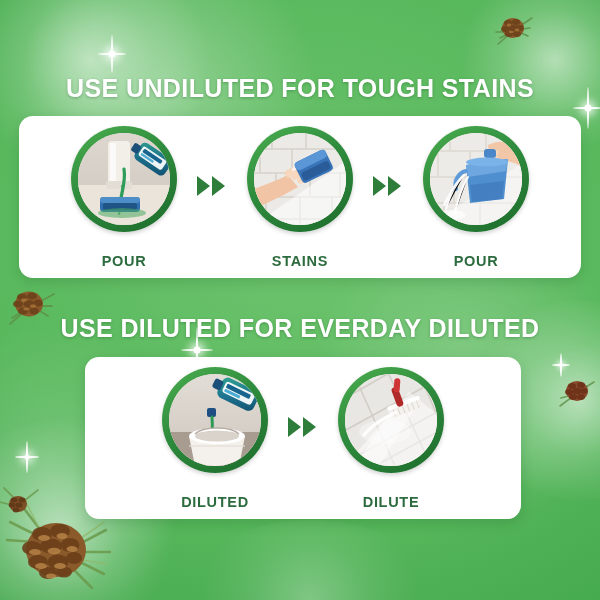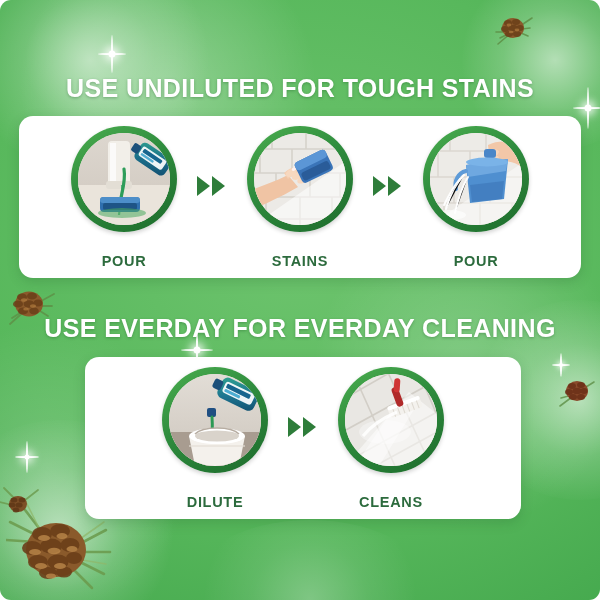--- a/index.html
+++ b/index.html
@@ -14,21 +14,20 @@
   #infographic {
     position: relative;
     width: 600px;
     height: 600px;
     background:
       radial-gradient(circle at 28% 14%, rgba(255,255,255,0.30) 0%, rgba(255,255,255,0.0) 22%),
       radial-gradient(circle at 78% 62%, rgba(255,255,255,0.22) 0%, rgba(255,255,255,0.0) 26%),
       radial-gradient(circle at 8% 78%, rgba(255,255,255,0.18) 0%, rgba(255,255,255,0.0) 20%),
       radial-gradient(ellipse 120% 100% at 50% 40%, #6ec46e 0%, #58b85c 45%, #45a94e 75%, #3f9f49 100%);
     overflow: hidden;
-    border-radius: 11px;
   }
 
   
   .bloom {
     position: absolute;
     border-radius: 50%;
     background: radial-gradient(circle, rgba(255,255,255,0.55) 0%, rgba(255,255,255,0.18) 38%, rgba(255,255,255,0) 70%);
     pointer-events: none;
   }
 
@@ -469,21 +468,21 @@
               <ellipse cx="20" cy="82" rx="16" ry="5" fill="#ffffff" opacity=".6"></ellipse>
             </svg>
           </div>
         </div>
         <div class="step-label">POUR</div>
       </div>
 
     </div>
   </div>
 
-  <div class="heading" id="heading-diluted">USE EVERDAY FOR EVERDAY CLEANING</div>
+  <div class="heading" id="heading-diluted">USE DILUTED FOR EVERDAY DILUTED</div>
 
   <div class="panel" id="panel-diluted">
     <div class="steps-row">
 
       <div class="step">
         <div class="circle-ring">
           <div class="circle-photo">
             <svg viewBox="0 0 92 92">
               <defs>
                 <linearGradient id="wallB" x1="0" y1="0" x2="0" y2="1">
@@ -508,21 +507,21 @@
               <rect x="38" y="34" width="9" height="9" rx="2" fill="#1f4f82"></rect>
               <path d="M43 43 C44 56 43 68 42 84" stroke="#2c9a55" stroke-width="3" fill="none" stroke-linecap="round"></path>
               <path d="M20 62 L76 62 L70 92 L26 92 Z" fill="#f4f1ec"></path>
               <ellipse cx="48" cy="62" rx="28" ry="8" fill="#ffffff"></ellipse>
               <ellipse cx="48" cy="62" rx="22" ry="5.6" fill="#d9d3cb"></ellipse>
               <path d="M26 60 C34 52 62 52 70 60" stroke="#b7ada2" stroke-width="1.6" fill="none"></path>
               <path d="M20 72 L76 72" stroke="#e2ddd5" stroke-width="1.4" opacity=".8"></path>
             </svg>
           </div>
         </div>
-        <div class="step-label">DILUTE</div>
+        <div class="step-label">DILUTED</div>
       </div>
 
       <div class="arrow">
         <svg width="34" height="22" viewBox="0 0 34 22">
           <path d="M2 1 L15 11 L2 21 Z" fill="#2e7d3a"></path>
           <path d="M17 1 L30 11 L17 21 Z" fill="#2e7d3a"></path>
         </svg>
       </div>
 
       <div class="step">
@@ -555,19 +554,19 @@
               </g>
               <g transform="rotate(-20 62 30)">
                 <rect x="52" y="10" width="7" height="20" rx="3" fill="#b02a2a"></rect>
                 <rect x="56" y="2" width="6" height="14" rx="3" fill="#cf3434" transform="rotate(24 59 9)"></rect>
               </g>
               <path d="M18 62 C26 52 38 44 52 38" stroke="#ffffff" stroke-width="3" fill="none" opacity=".85"></path>
               <ellipse cx="40" cy="58" rx="26" ry="12" fill="#ffffff" opacity=".35"></ellipse>
             </svg>
           </div>
         </div>
-        <div class="step-label">CLEANS</div>
+        <div class="step-label">DILUTE</div>
       </div>
 
     </div>
   </div>
 
 </div>
 
 </body></html>

